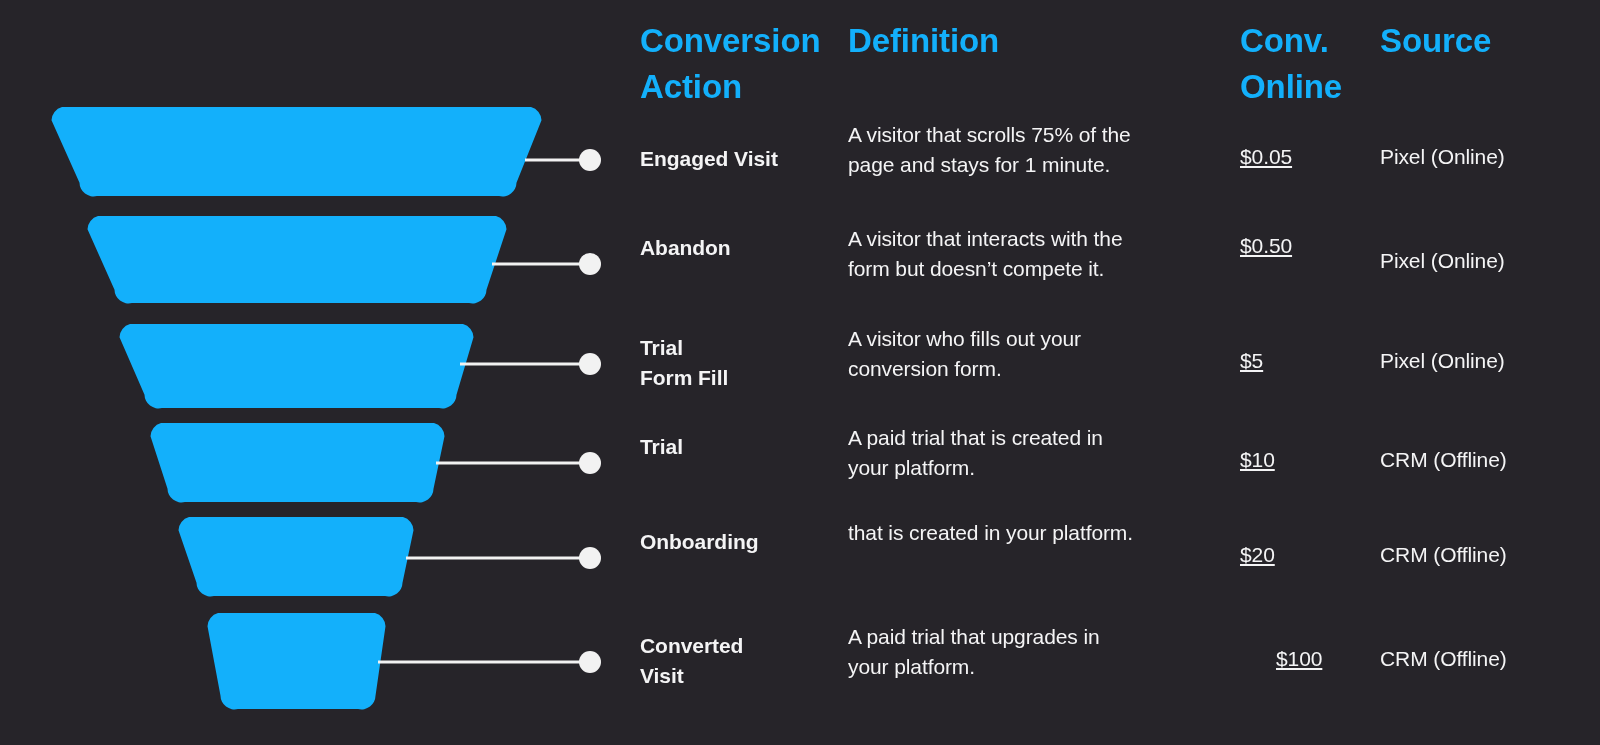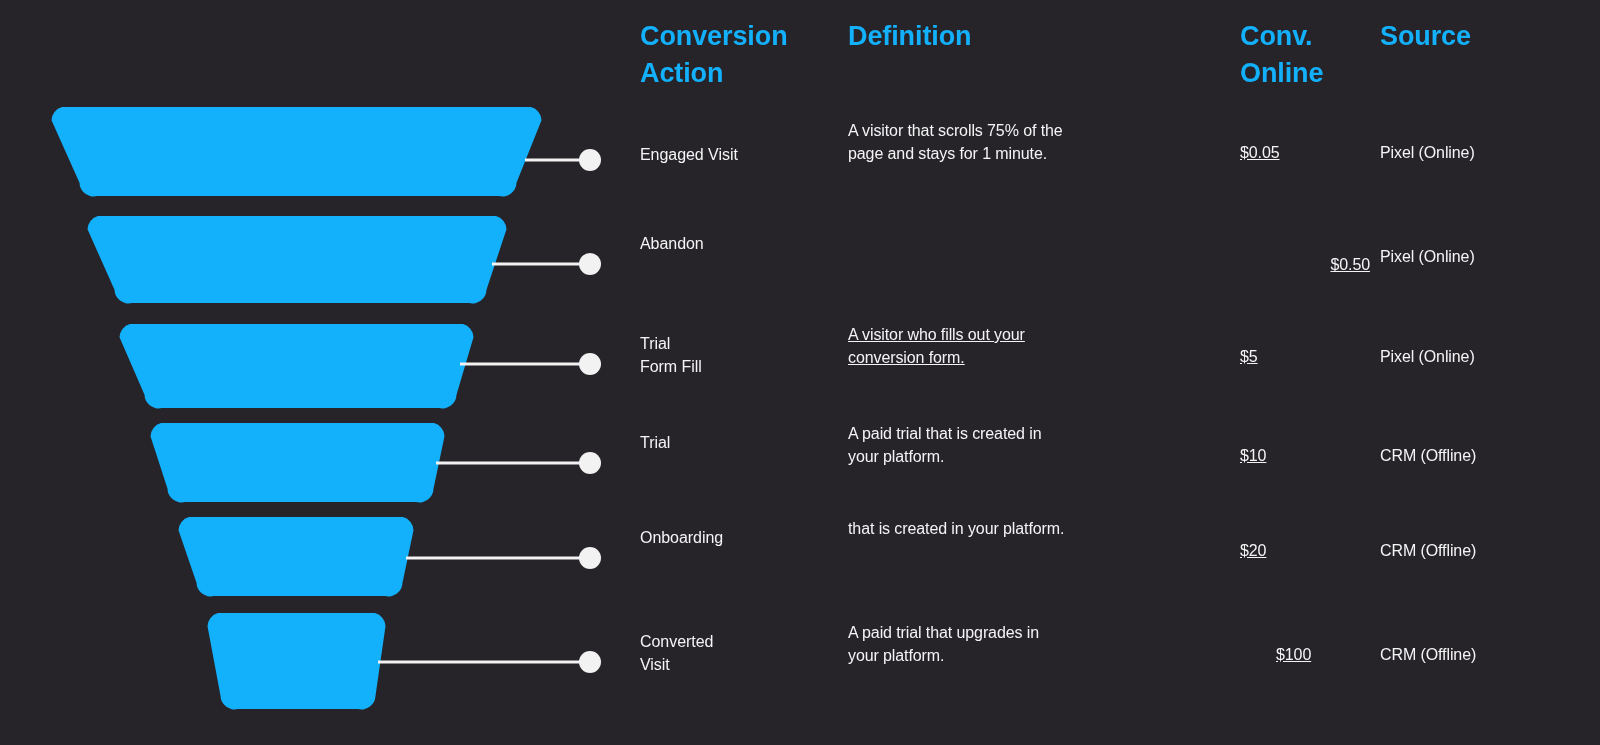--- a/index.html
+++ b/index.html
@@ -46,36 +46,36 @@
     height: 745px;
   }
 
   .col-action     { position: absolute; left: 0px;   width: 200px; }
   .col-definition { position: absolute; left: 208px; width: 360px; }
   .col-value      { position: absolute; left: 600px; width: 130px; }
   .col-source     { position: absolute; left: 740px; width: 210px; }
 
   .head {
     color: #13b0fb;
-    font-size: 27px;
+    font-size: 33px;
     font-weight: bold;
     line-height: 1.38;
     letter-spacing: -0.1px;
     top: 18px;
   }
 
   .row-cell {
     position: absolute;
-    font-size: 16px;
+    font-size: 21px;
     line-height: 1.42;
     color: #f4f4f5;
     letter-spacing: -0.1px;
   }
   .cell-action {
-    font-weight: normal;
+    font-weight: bold;
     letter-spacing: -0.05px;
   }
   .cell-definition { font-weight: normal; }
   .cell-value      { font-weight: normal; text-decoration: underline; }
   .cell-source     { font-weight: normal; }
 
   .nowrap-line { display: block; white-space: pre; }
 </style>
 </head>
 <body>
@@ -140,32 +140,34 @@
         <div class="row-cell col-value cell-value" style="top: 141.5px;">
           <span class="nowrap-line">$0.05</span>
         </div>
         <div class="row-cell col-source cell-source" style="top: 141.5px;">
           <span class="nowrap-line">Pixel (Online)</span>
         </div>
         <div class="row-cell col-action cell-action" style="top: 233px;">
           <span class="nowrap-line">Abandon</span>
         </div>
         <div class="row-cell col-definition cell-definition" style="top: 224px;">
-        </div>
-        <div class="row-cell col-value cell-value" style="top: 254px; text-align: right;">
+          <span class="nowrap-line">A visitor that interacts with the</span>
+          <span class="nowrap-line">form but doesn’t compete it.</span>
+        </div>
+        <div class="row-cell col-value cell-value" style="top: 231px;">
           <span class="nowrap-line">$0.50</span>
         </div>
         <div class="row-cell col-source cell-source" style="top: 245.5px;">
           <span class="nowrap-line">Pixel (Online)</span>
         </div>
         <div class="row-cell col-action cell-action" style="top: 333px;">
           <span class="nowrap-line">Trial</span>
           <span class="nowrap-line">Form Fill</span>
         </div>
-        <div class="row-cell col-definition cell-definition" style="top: 324px; text-decoration: underline;">
+        <div class="row-cell col-definition cell-definition" style="top: 324px;">
           <span class="nowrap-line">A visitor who fills out your</span>
           <span class="nowrap-line">conversion form.</span>
         </div>
         <div class="row-cell col-value cell-value" style="top: 345.5px;">
           <span class="nowrap-line">$5</span>
         </div>
         <div class="row-cell col-source cell-source" style="top: 345.5px;">
           <span class="nowrap-line">Pixel (Online)</span>
         </div>
         <div class="row-cell col-action cell-action" style="top: 432px;">

